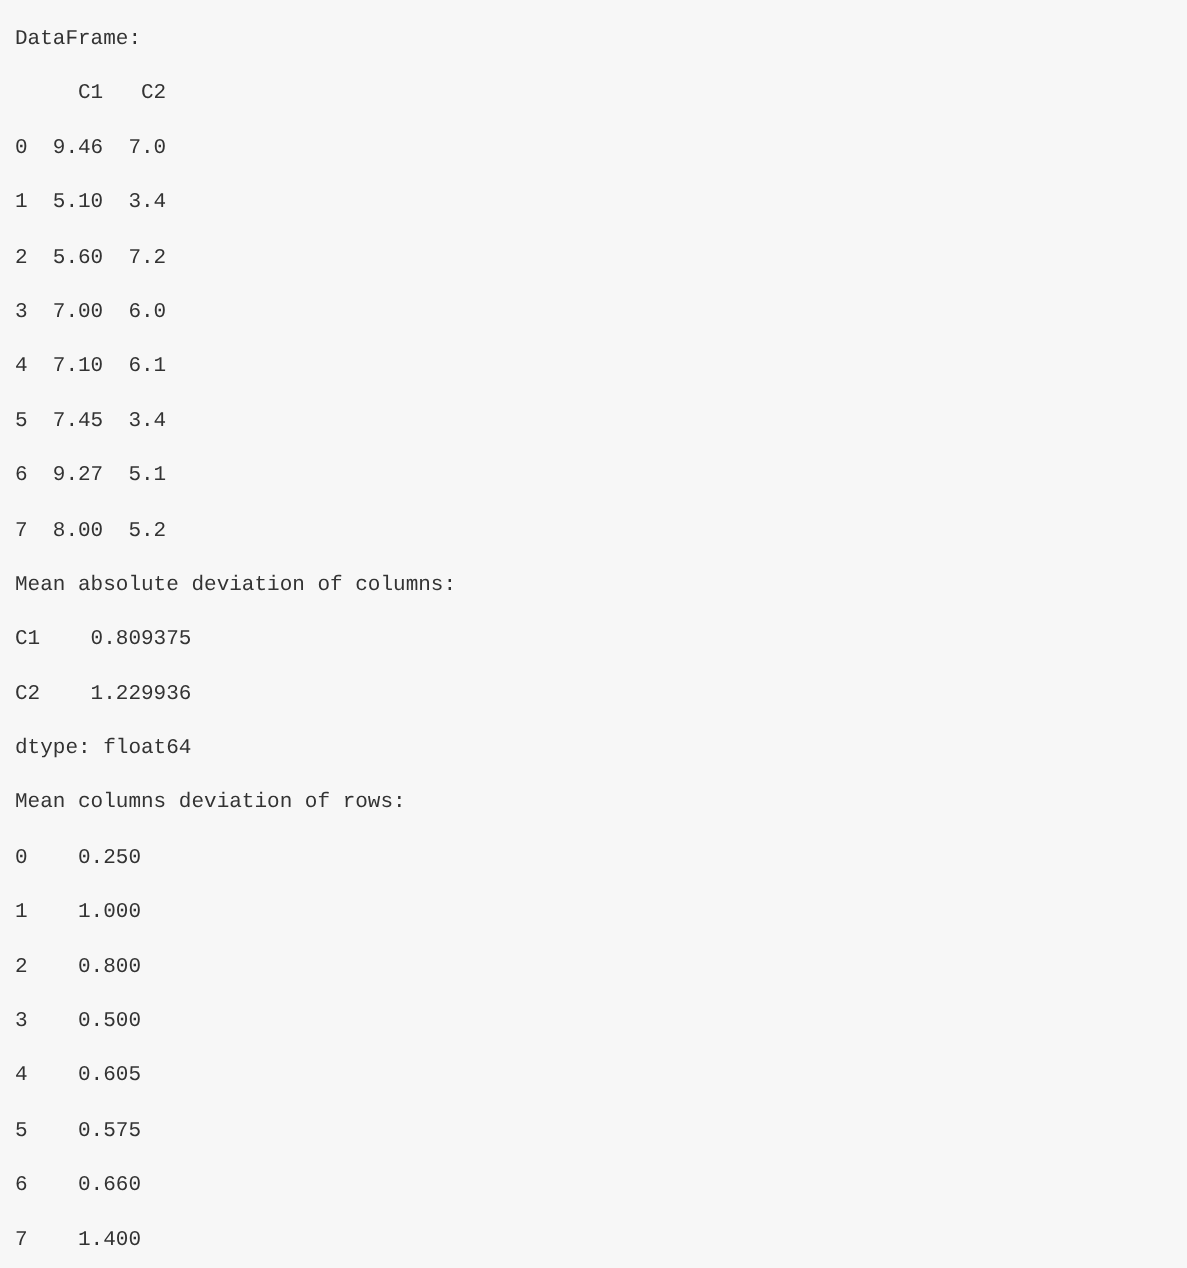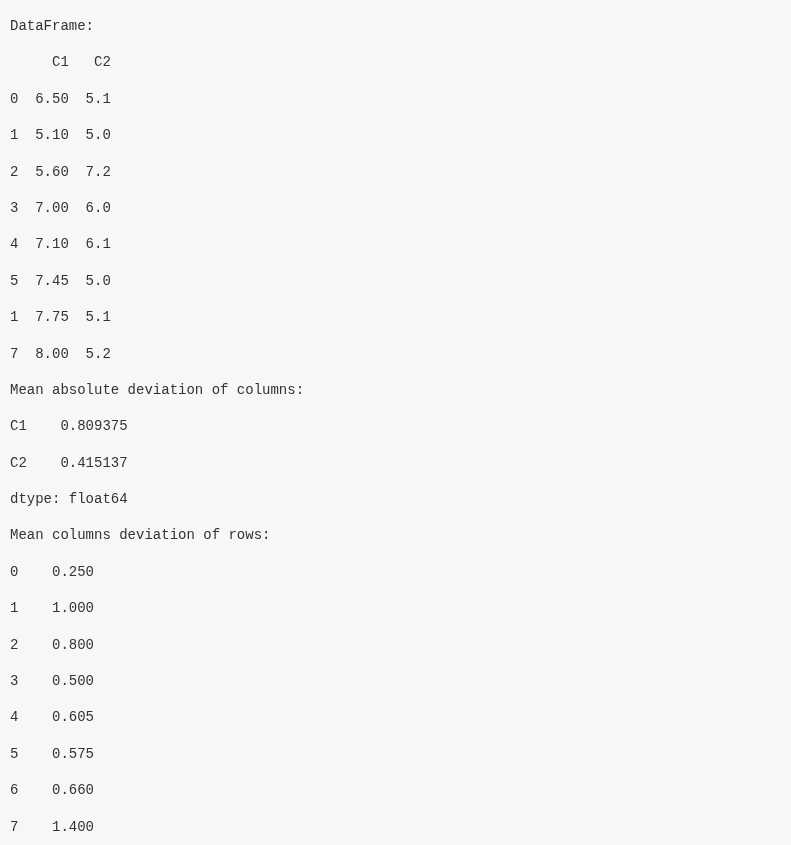--- a/index.html
+++ b/index.html
@@ -18,31 +18,31 @@
     }
     .output-line {
       white-space: pre;
     }
   </style>
 </head>
 <body>
 
 <div class="output-line">DataFrame:</div>
 <div class="output-line">     C1   C2</div>
-<div class="output-line">0  6.50  5.1</div>
-<div class="output-line">1  5.10  5.0</div>
+<div class="output-line">0  9.46  7.0</div>
+<div class="output-line">1  5.10  3.4</div>
 <div class="output-line">2  5.60  7.2</div>
 <div class="output-line">3  7.00  6.0</div>
 <div class="output-line">4  7.10  6.1</div>
-<div class="output-line">5  7.45  5.0</div>
-<div class="output-line">1  7.75  5.1</div>
+<div class="output-line">5  7.45  3.4</div>
+<div class="output-line">6  9.27  5.1</div>
 <div class="output-line">7  8.00  5.2</div>
 <div class="output-line">Mean absolute deviation of columns:</div>
 <div class="output-line">C1    0.809375</div>
-<div class="output-line">C2    0.415137</div>
+<div class="output-line">C2    1.229936</div>
 <div class="output-line">dtype: float64</div>
 <div class="output-line">Mean columns deviation of rows:</div>
 <div class="output-line">0    0.250</div>
 <div class="output-line">1    1.000</div>
 <div class="output-line">2    0.800</div>
 <div class="output-line">3    0.500</div>
 <div class="output-line">4    0.605</div>
 <div class="output-line">5    0.575</div>
 <div class="output-line">6    0.660</div>
 <div class="output-line">7    1.400</div>

